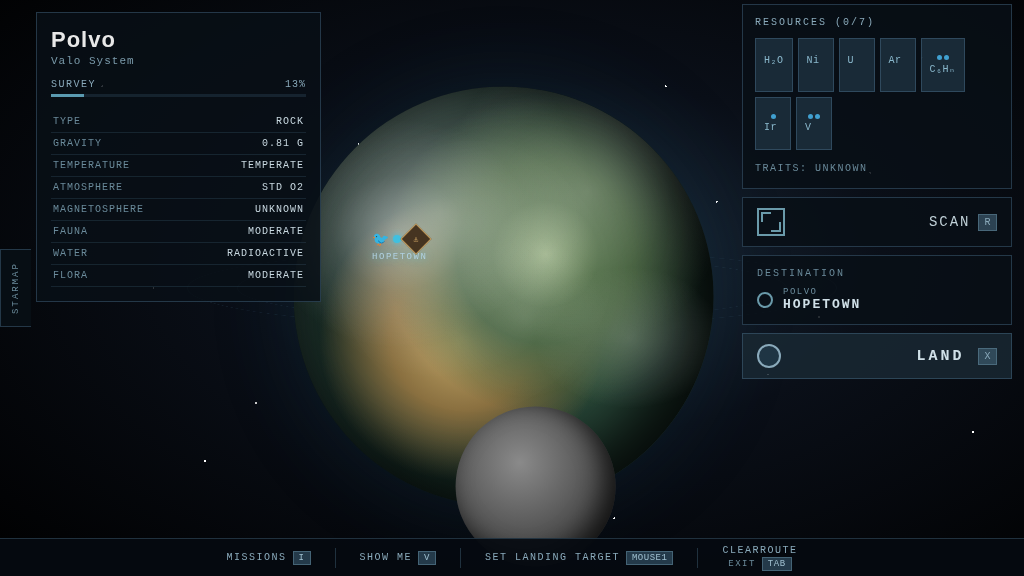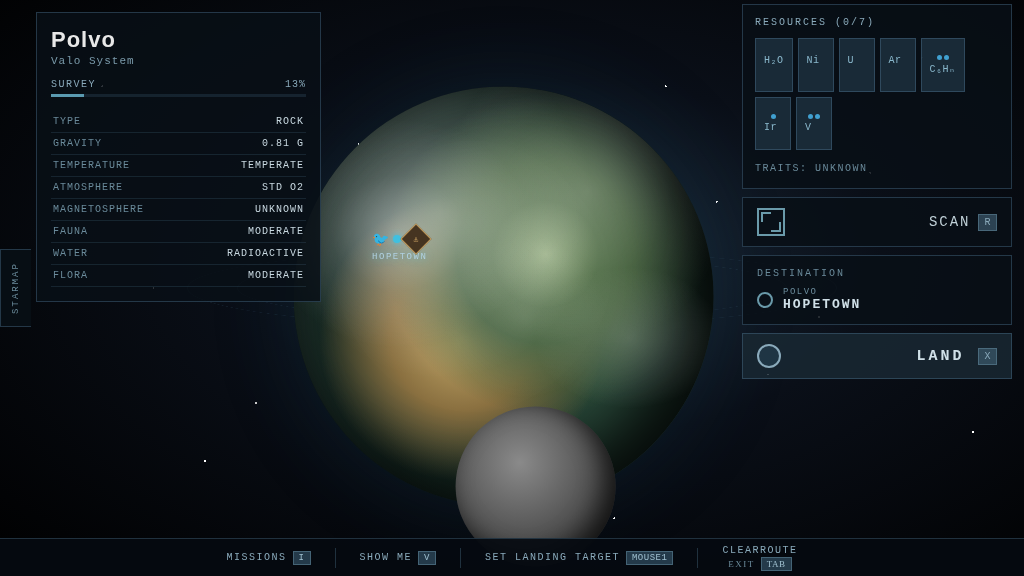--- a/index.html
+++ b/index.html
@@ -685,18 +685,18 @@
   <div class="bottom-action">
     <span class="bottom-action-label">SET LANDING TARGET</span>
     <span class="bottom-key">MOUSE1</span>
   </div>
   <div class="bottom-divider"></div>
   <div class="clear-route-section">
     <div class="clear-route-top">
       <span class="bottom-action-label">CLEAR</span>
       <span class="bottom-action-label">ROUTE</span>
     </div>
-    <div style="display:flex;align-items:center;gap:6px;font-family:Liberation Serif, serif;">
+    <div style="display:flex;align-items:center;gap:6px;">
       <span class="clear-route-bottom">EXIT</span>
       <span class="bottom-key">TAB</span>
     </div>
   </div>
 </div>
 
 </body></html>

